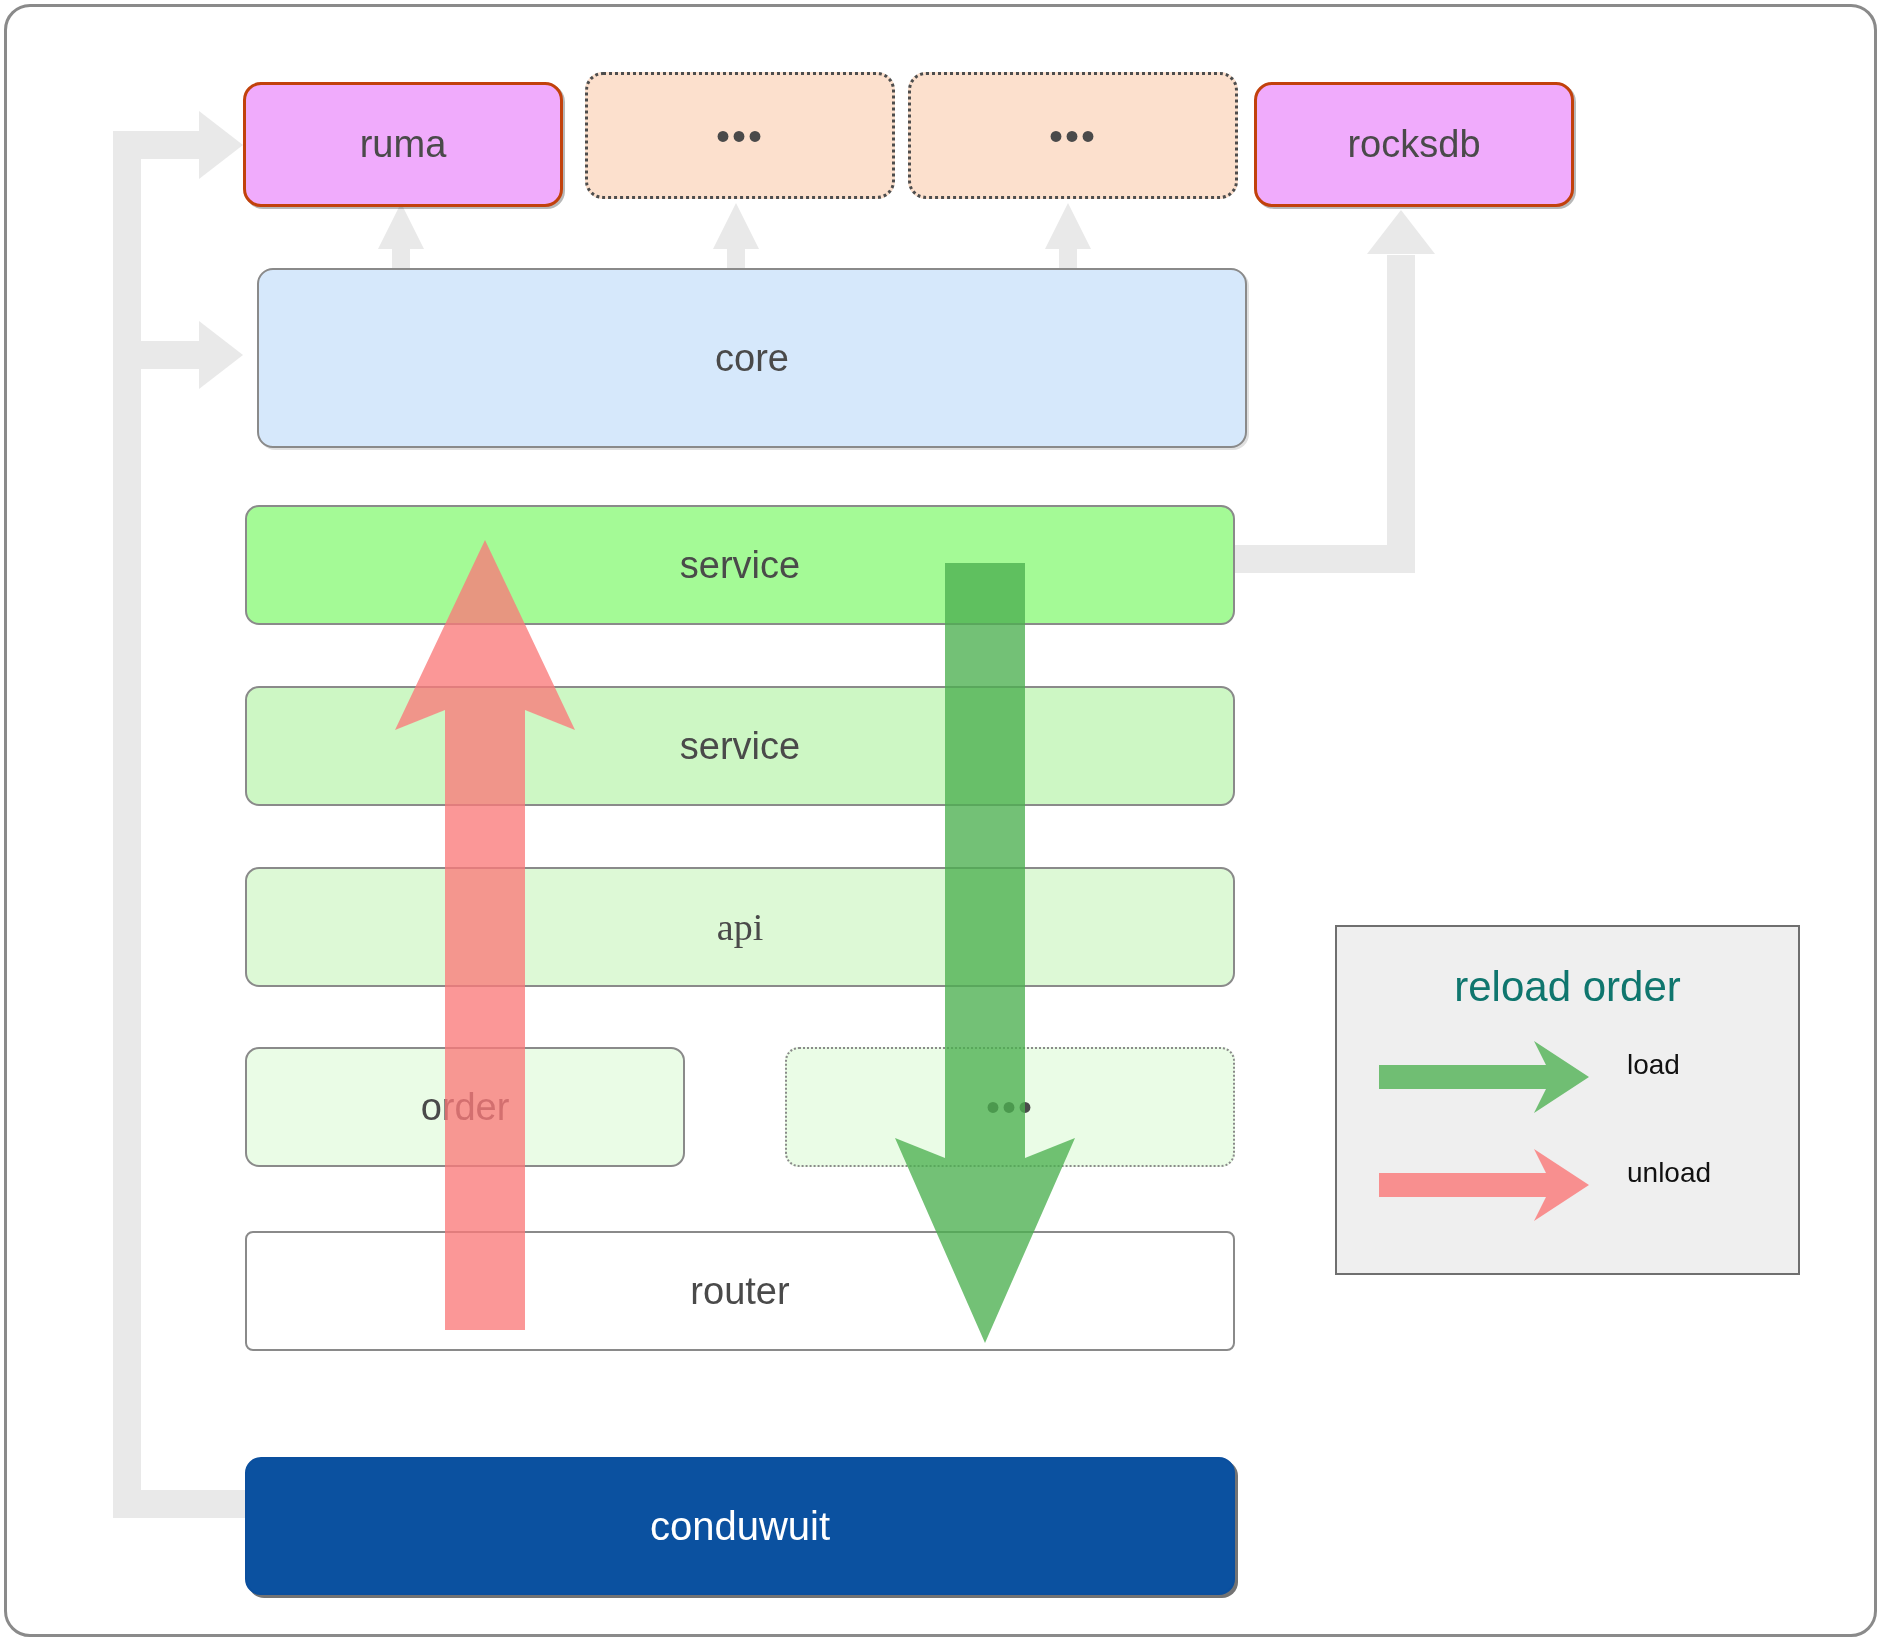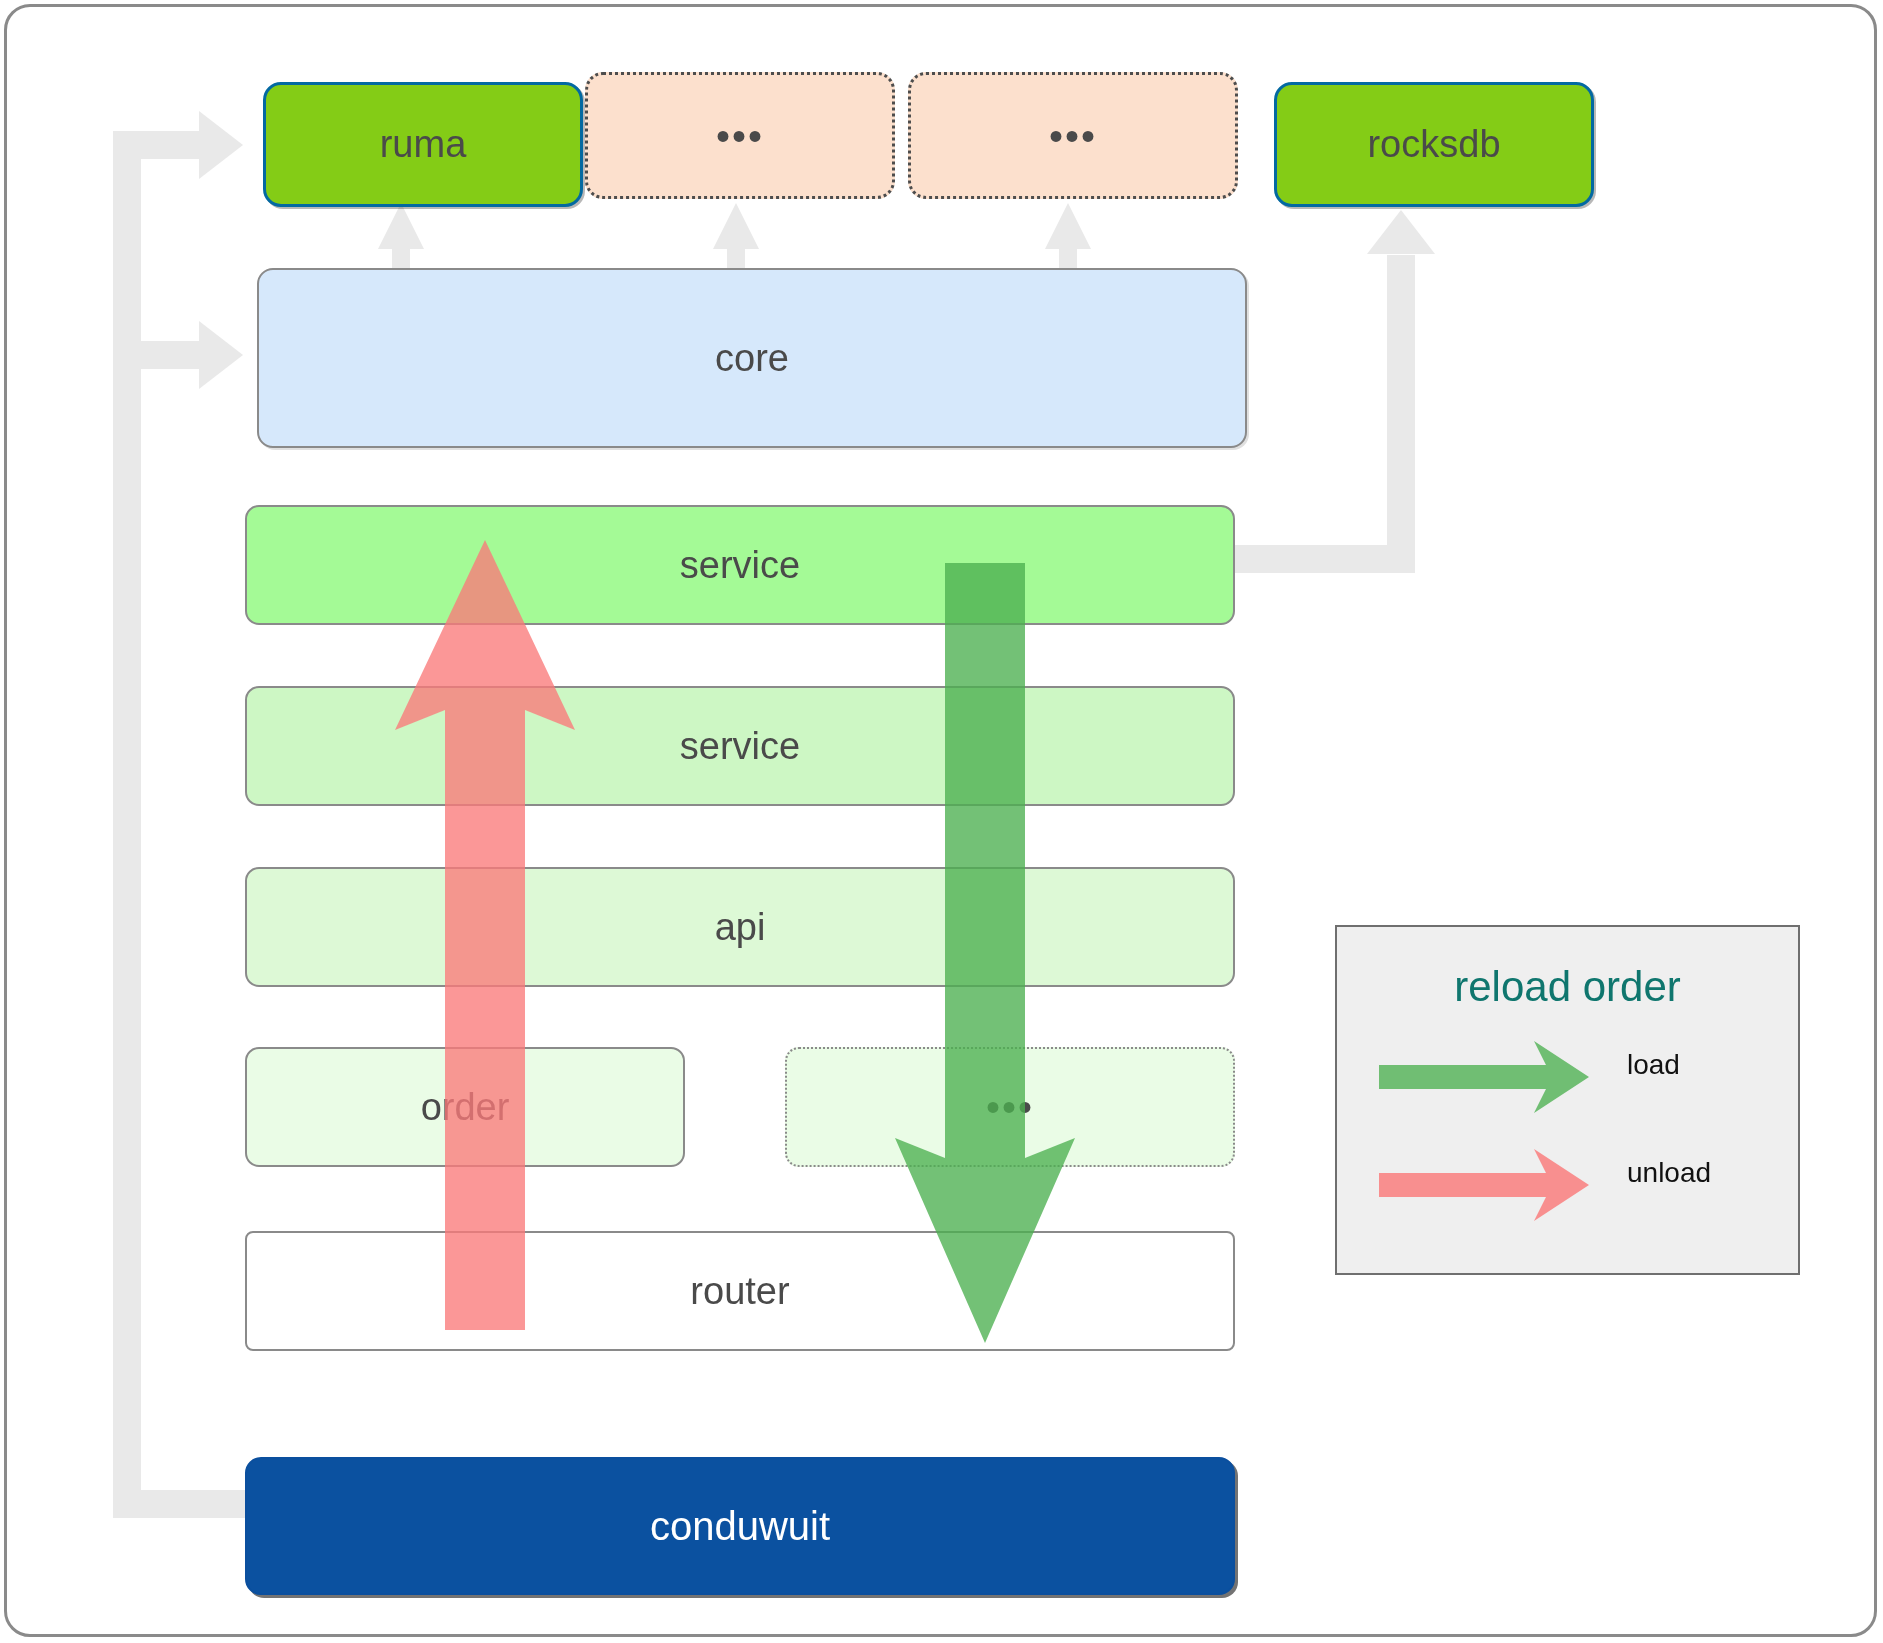--- a/index.html
+++ b/index.html
@@ -29,25 +29,24 @@
     box-sizing:border-box;
     display:flex;
     align-items:center;
     justify-content:center;
     border-radius:14px;
     font-size:38px;
     color:#4a4a4a;
     z-index:5;
   }
   .node.dep{
-    background:#84cc16;
-    border:3px solid #0369a1;
+    background:#f0abfc;
+    border:3px solid #c2410c;
     border-radius:18px;
     box-shadow:2px 2px 0 rgba(0,0,0,.28);
-    margin-left:20px;
   }
   .node.dep-dotted{
     background:#fce0cd;
     border:3px dotted #4d4d4d;
     border-radius:18px;
   }
   .node.core{
     background:#d6e8fb;
     border:2px solid #8a8a8a;
     border-radius:16px;
@@ -58,20 +57,21 @@
     background:#a4fa96;
     border:2px solid #8a8a8a;
   }
   .node.lvl-service{
     background:#cdf7c4;
     border:2px solid #8a8a8a;
   }
   .node.lvl-api{
     background:#ddf9d6;
     border:2px solid #8a8a8a;
+    font-family:Liberation Serif, serif;
   }
   .node.lvl-admin{
     background:#eafce6;
     border:2px solid #8a8a8a;
   }
   .node.lvl-dots{
     background:#eafce6;
     border:2px dotted #8a8a8a;
   }
   .node.lvl-router{

